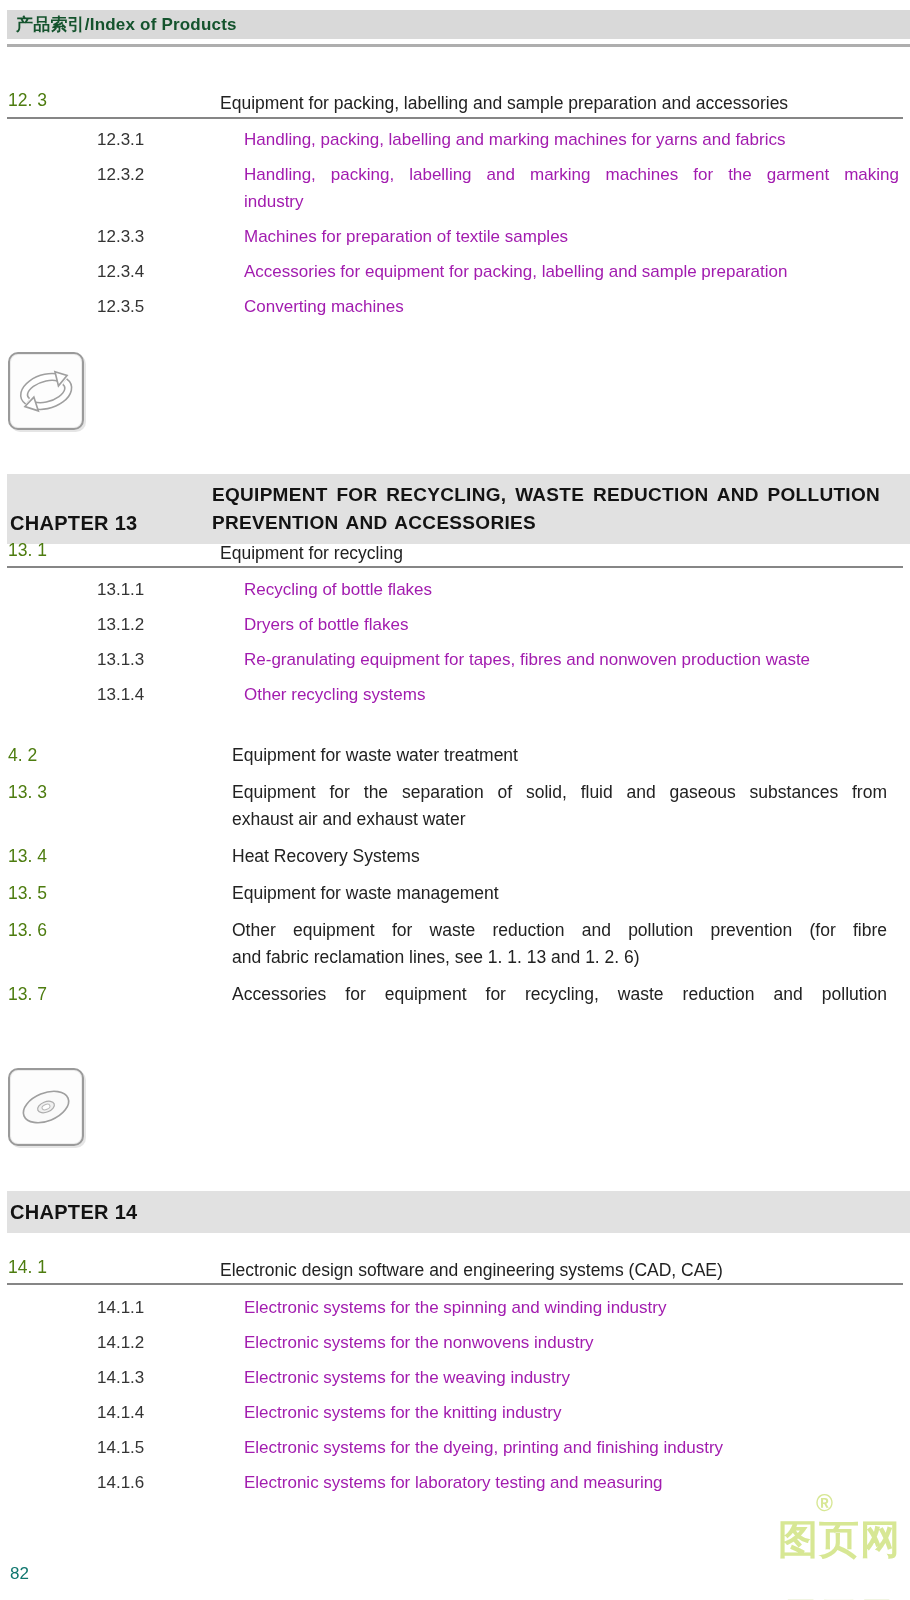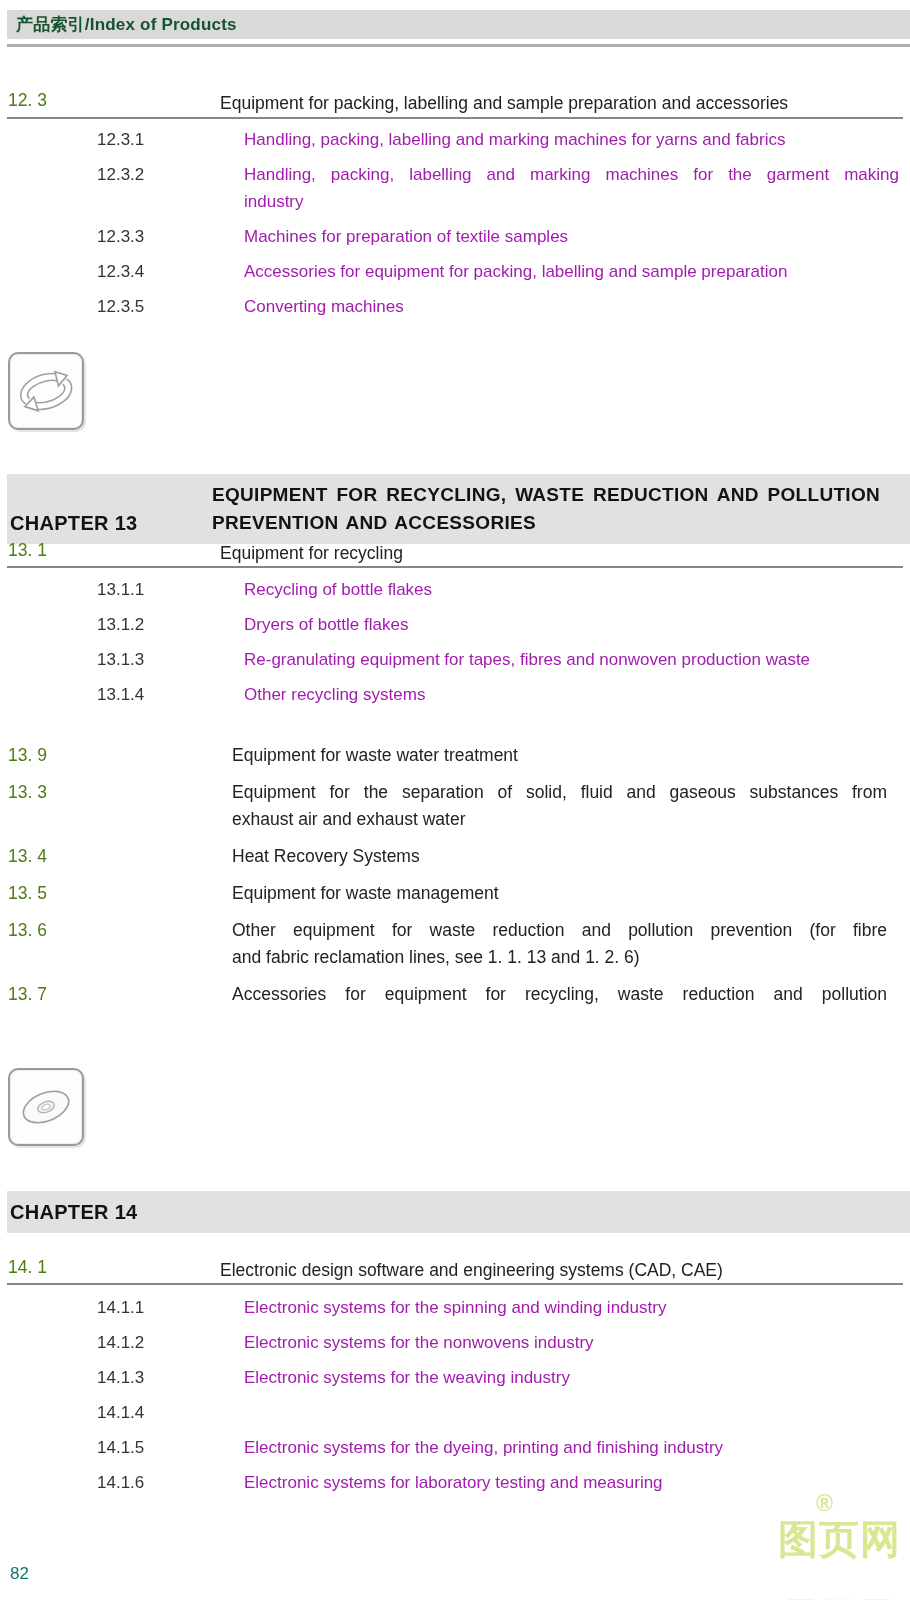--- a/index.html
+++ b/index.html
@@ -153,21 +153,21 @@
   </div>
   <div class="srow">
     <span class="col-ind"></span>
     <span class="col-snum num-cell">13.1.4</span>
     <span class="col-desc"><span>Other recycling systems</span></span>
   </div>
 </div>
 
 <div class="row seclist" style="top:742px; display:block;">
   <div class="srow">
-    <span class="col-num num-cell">13. 9</span>
+    <span class="col-num num-cell">4. 2</span>
     <span class="col-desc sec-desc"><span>Equipment for waste water treatment</span></span>
   </div>
   <div class="srow">
     <span class="col-num num-cell">13. 3</span>
     <span class="col-desc sec-desc">
       <div class="l1">Equipment for the separation of solid, fluid and gaseous substances from</div>
       <div>exhaust air and exhaust water</div>
     </span>
   </div>
   <div class="srow">
@@ -225,20 +225,21 @@
     <span class="col-desc"><span>Electronic systems for the nonwovens industry</span></span>
   </div>
   <div class="srow">
     <span class="col-ind"></span>
     <span class="col-snum num-cell">14.1.3</span>
     <span class="col-desc"><span>Electronic systems for the weaving industry</span></span>
   </div>
   <div class="srow">
     <span class="col-ind"></span>
     <span class="col-snum num-cell">14.1.4</span>
+    <span class="col-desc"><span>Electronic systems for the knitting industry</span></span>
   </div>
   <div class="srow">
     <span class="col-ind"></span>
     <span class="col-snum num-cell">14.1.5</span>
     <span class="col-desc"><span>Electronic systems for the dyeing, printing and finishing industry</span></span>
   </div>
   <div class="srow">
     <span class="col-ind"></span>
     <span class="col-snum num-cell">14.1.6</span>
     <span class="col-desc"><span>Electronic systems for laboratory testing and measuring</span></span>

